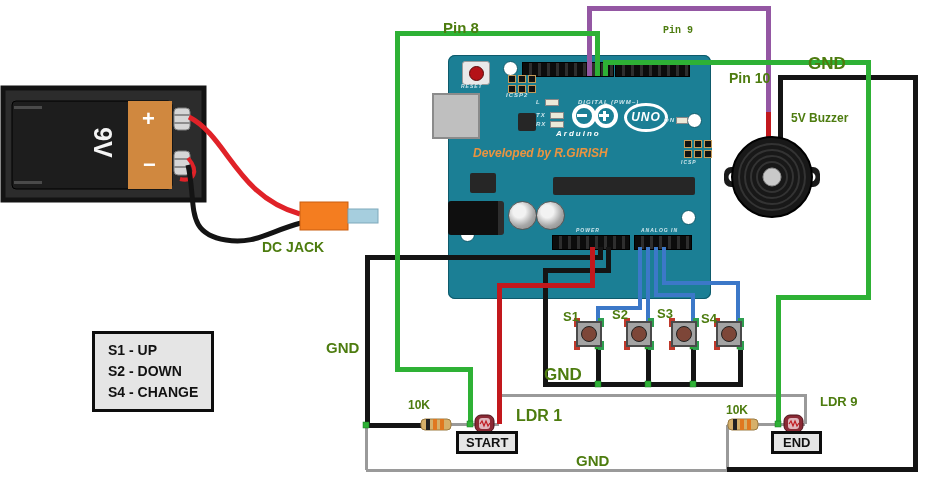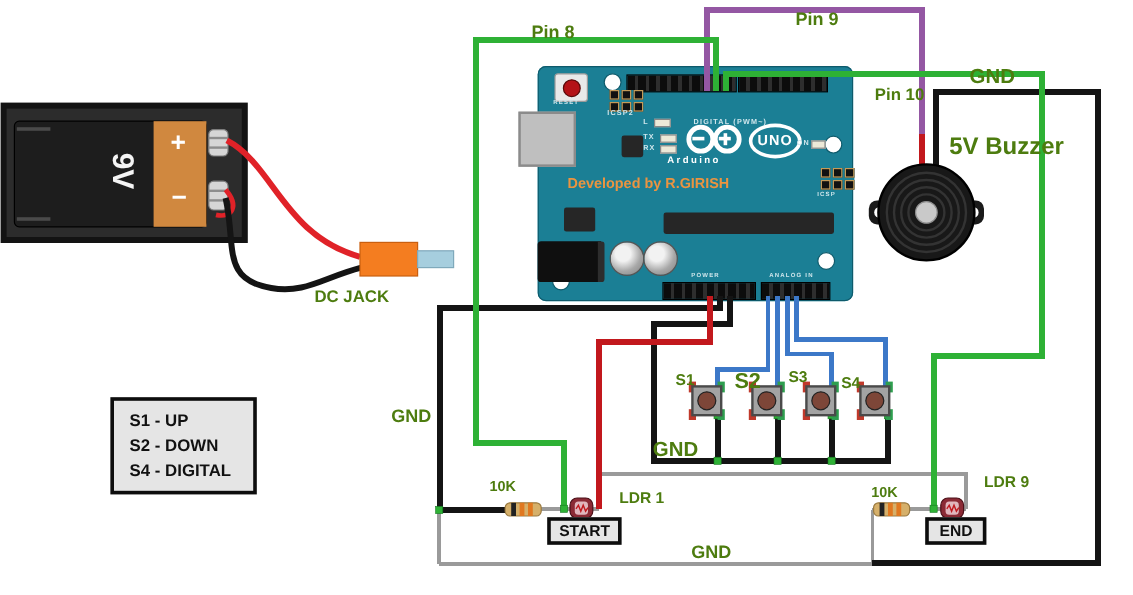--- a/index.html
+++ b/index.html
@@ -2,22 +2,22 @@
 <html><head>
 <meta charset="utf-8">
 <style>
   html,body{margin:0;padding:0;background:#fff;}
   #canvas{position:relative;width:944px;height:496px;background:#ffffff;overflow:hidden;
           font-family:"Liberation Sans",sans-serif;}
   .lbl{position:absolute;font-weight:bold;color:#4d7c0f;white-space:nowrap;z-index:6;}
   .orange{color:#f08a28;}
   svg.layer{position:absolute;left:0;top:0;z-index:3;}
   
-  #board{position:absolute;left:448px;top:55px;width:263px;height:196px;background:#1b7f95;
-         border-radius:7px;z-index:2;box-shadow:0 0 0 1px #0e5a6b inset;}
+  #board{position:absolute;left:448px;top:55px;width:263px;height:244px;background:#1b7f95;
+         border-radius:7px;z-index:2;box-shadow:0 0 0 1px #0e5a6b inset;font-style:italic;}
   #board .hole{position:absolute;width:13px;height:13px;border-radius:50%;background:#fff;border:1px solid #0e5a6b;}
   .hdr{position:absolute;height:13px;background:repeating-linear-gradient(90deg,#0c0c0c 0 6px,#2e2e2e 6px 9px);border:1px solid #000;}
   .tiny{position:absolute;color:#cfe6ec;font-size:6px;font-weight:bold;letter-spacing:1px;white-space:nowrap;}
   #reset-btn{position:absolute;left:14px;top:6px;width:26px;height:22px;background:#e9e9e9;border:1px solid #9a9a9a;border-radius:3px;}
   #reset-btn::after{content:"";position:absolute;left:6px;top:4px;width:13px;height:13px;border-radius:50%;background:#b41217;border:1px solid #5a0a0a;}
   .icsp{position:absolute;background:#1b7f95;display:grid;grid-template-columns:1fr 1fr 1fr;gap:2px;}
   .icsp i{width:6px;height:6px;background:#111;border:1px solid #c49a58;}
   #usb{position:absolute;left:-16px;top:38px;width:44px;height:42px;background:#bfbfbf;border:2px solid #8b8b8b;z-index:1;}
   .ledrect{position:absolute;width:12px;height:5px;background:#ece9d8;border:1px solid #888;}
   .loopcircle{position:absolute;width:16px;height:16px;border:4px solid #fff;border-radius:50%;}
@@ -242,43 +242,43 @@
       <path d="M480,424 l2,-3 l2,5 l2,-5 l2,5 l2,-3" stroke="#c01a20" stroke-width="1.2" fill="none"></path>
     </g>
     <g>
       <rect x="784" y="415" width="19" height="17" rx="6" fill="#8b2a35" stroke="#4a1018"></rect>
       <rect x="788" y="418" width="11" height="11" rx="3" fill="#e0b6bd"></rect>
       <path d="M789,424 l2,-3 l2,5 l2,-5 l2,5 l2,-3" stroke="#c01a20" stroke-width="1.2" fill="none"></path>
     </g>
   </svg>
 
   <div class="lbl" style="left:443px;top:19px;font-size:15px;">Pin 8</div>
-  <div class="lbl" style="left:663px;top:8px;font-size:15px;">Pin 9</div>
+  <div class="lbl" style="left:663px;top:25px;font-size:10px;font-family:Liberation Mono, monospace;">Pin 9</div>
   <div class="lbl" style="left:729px;top:70px;font-size:14px;">Pin 10</div>
   <div class="lbl" style="left:808px;top:54px;font-size:17px;">GND</div>
-  <div class="lbl" style="left:791px;top:111px;font-size:20px;">5V Buzzer</div>
+  <div class="lbl" style="left:791px;top:111px;font-size:12px;">5V Buzzer</div>
   <div class="lbl" style="left:262px;top:239px;font-size:14px;">DC JACK</div>
   <div class="lbl" style="left:326px;top:339px;font-size:15px;">GND</div>
   <div class="lbl" style="left:544px;top:365px;font-size:17px;">GND</div>
   <div class="lbl" style="left:576px;top:452px;font-size:15px;">GND</div>
   <div class="lbl" style="left:408px;top:398px;font-size:12px;">10K</div>
   <div class="lbl" style="left:726px;top:403px;font-size:12px;">10K</div>
-  <div class="lbl" style="left:516px;top:407px;font-size:13px;">LDR 1</div>
+  <div class="lbl" style="left:516px;top:407px;font-size:16px;">LDR 1</div>
   <div class="lbl" style="left:820px;top:394px;font-size:13px;">LDR 9</div>
   <div class="lbl" style="left:563px;top:309px;font-size:13px;">S1</div>
-  <div class="lbl" style="left:612px;top:307px;font-size:18px;">S2</div>
+  <div class="lbl" style="left:612px;top:307px;font-size:13px;">S2</div>
   <div class="lbl" style="left:657px;top:306px;font-size:13px;">S3</div>
   <div class="lbl" style="left:701px;top:311px;font-size:13px;">S4</div>
 
   <div class="lbl" style="left:142px;top:106px;font-size:22px;color:#fff;z-index:4;">+</div>
   <div class="lbl" style="left:143px;top:152px;font-size:22px;color:#fff;z-index:4;">−</div>
   <div class="lbl" style="left:82px;top:128px;width:40px;font-size:25px;color:#f5f5f5;z-index:4;transform:rotate(90deg);text-align:center;">9V</div>
 
   <div class="kbox" style="left:456px;top:431px;padding:1px 7px;font-size:13px;">START</div>
   <div class="kbox" style="left:771px;top:431px;padding:1px 9px;font-size:13px;">END</div>
 
   <div class="kbox" style="left:92px;top:331px;width:103px;padding:6px 0 6px 13px;font-size:14px;line-height:21px;">
     <div>S1 -  UP</div>
     <div>S2 - DOWN</div>
-    <div>S4 - DIGITAL</div>
+    <div>S4 - CHANGE</div>
   </div>
 
 </div>
 
 </body></html>

